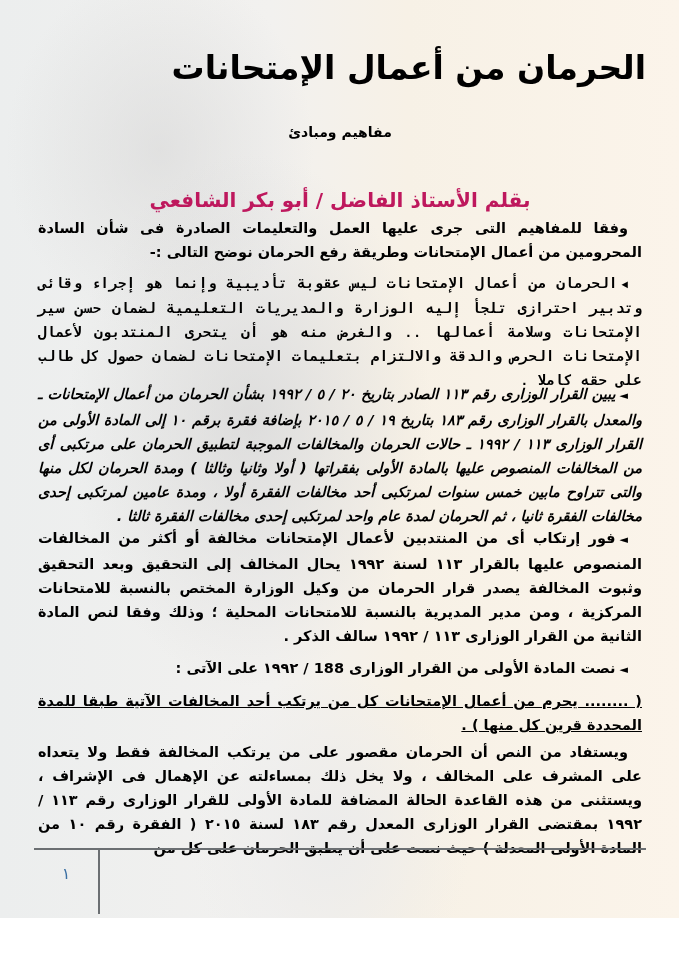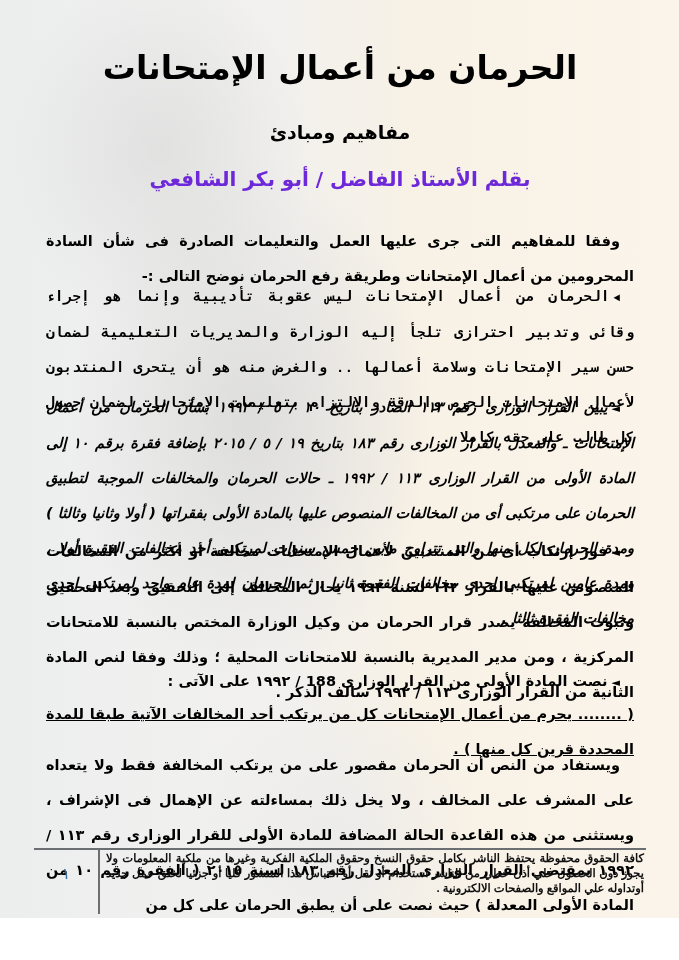--- a/index.html
+++ b/index.html
@@ -32,56 +32,56 @@
       left: 34px;
       top: 0;
       width: 612px;
       direction: rtl;
       color: #000;
     }
     .title {
       position: absolute;
       top: 46px;
       left: 0; right: 0;
-      text-align: center;
+      text-align: right;
       font-size: 33px;
       font-weight: bold;
       line-height: 44px;
       margin: 0;
     }
     .subtitle {
       position: absolute;
       top: 118px;
       left: 0; right: 0;
       text-align: center;
-      font-size: 19px;
+      font-size: 14px;
       font-weight: bold;
       line-height: 28px;
       margin: 0;
     }
     .author {
       position: absolute;
       top: 164px;
       left: 0; right: 0;
       text-align: center;
       font-size: 20px;
       font-weight: bold;
       line-height: 30px;
       color: #e0141b;
       margin: 0;
     }
     .para {
       position: absolute;
       left: 0; right: 0;
       font-size: 14.5px;
       font-weight: bold;
-      line-height: 35px;
+      line-height: 24px;
       text-align: justify;
       text-align-last: right;
-      margin: 12px;
+      margin: 4px;
     }
     .bullet-arrow {
       display: inline-block;
       font-size: 11px;
       margin-left: 4px;
     }
     #p1 { top: 212px; }
     #p2 { top: 268px; font-family: Liberation Mono, monospace; }
     #p3 { top: 378px; font-style: italic; }
     #p4 { top: 522px; }
@@ -139,35 +139,34 @@
   </style>
 </head>
 <body>
 
 <div class="page"></div>
 <div class="page-bottom"></div>
 
 <div class="doc">
   <h1 class="title">الحرمان من أعمال الإمتحانات</h1>
   <h2 class="subtitle">مفاهيم ومبادئ</h2>
-  <h3 class="author" style="color: #6d28d9;">بقلم الأستاذ الفاضل / أبو بكر الشافعي</h3>
+  <h3 class="author" style="color: #be185d; margin-top: 21px;">بقلم الأستاذ الفاضل / أبو بكر الشافعي</h3>
 
   <p class="para" id="p1"><span class="indent"></span><span>وفقا للمفاهيم التى جرى عليها العمل والتعليمات الصادرة فى شأن السادة المحرومين من أعمال الإمتحانات وطريقة رفع الحرمان نوضح التالى :-</span></p>
 
   <p class="para" id="p2"><span class="indent"></span><span class="bullet-arrow">◄</span><span>الحرمان من أعمال الإمتحانات ليس عقوبة تأديبية وإنما هو إجراء وقائى وتدبير احترازى تلجأ إليه الوزارة والمديريات التعليمية لضمان حسن سير الإمتحانات وسلامة أعمالها .. والغرض منه هو أن يتحرى المنتدبون لأعمال الإمتحانات الحرص والدقة والالتزام بتعليمات الإمتحانات لضمان حصول كل طالب على حقه كاملا .</span></p>
 
   <p class="para" id="p3"><span class="indent"></span><span class="bullet-arrow">◄</span><span>يبين القرار الوزارى رقم ١١٣ الصادر بتاريخ ٢٠ / ٥ / ١٩٩٢ بشأن الحرمان من أعمال الإمتحانات ـ والمعدل بالقرار الوزارى رقم ١٨٣ بتاريخ ١٩ / ٥ / ٢٠١٥ بإضافة فقرة برقم ١٠ إلى المادة الأولى من القرار الوزارى ١١٣ / ١٩٩٢ ـ حالات الحرمان والمخالفات الموجبة لتطبيق الحرمان على مرتكبى أى من المخالفات المنصوص عليها بالمادة الأولى بفقراتها ( أولا وثانيا وثالثا ) ومدة الحرمان لكل منها والتى تتراوح مابين خمس سنوات لمرتكبى أحد مخالفات الفقرة أولا ، ومدة عامين لمرتكبى إحدى مخالفات الفقرة ثانيا ، ثم الحرمان لمدة عام واحد لمرتكبى إحدى مخالفات الفقرة ثالثا .</span></p>
 
   <p class="para" id="p4"><span class="indent"></span><span class="bullet-arrow">◄</span><span>فور إرتكاب أى من المنتدبين لأعمال الإمتحانات مخالفة أو أكثر من المخالفات المنصوص عليها بالقرار ١١٣ لسنة ١٩٩٢ يحال المخالف إلى التحقيق وبعد التحقيق وثبوت المخالفة يصدر قرار الحرمان من وكيل الوزارة المختص بالنسبة للامتحانات المركزية ، ومن مدير المديرية بالنسبة للامتحانات المحلية ؛ وذلك وفقا لنص المادة الثانية من القرار الوزارى ١١٣ / ١٩٩٢ سالف الذكر .</span></p>
 
   <p class="para" id="p5"><span class="indent"></span><span class="bullet-arrow">◄</span><span>نصت المادة الأولى من القرار الوزارى 188 / ١٩٩٢ على الآتى :</span></p>
 
   <p class="para" id="p6"><span>( ........ يحرم من أعمال الإمتحانات كل من يرتكب أحد المخالفات الآتية طبقا للمدة المحددة قرين كل منها ) .</span></p>
 
   <p class="para" id="p7"><span class="indent"></span><span>ويستفاد من النص أن الحرمان مقصور على من يرتكب المخالفة فقط ولا يتعداه على المشرف على المخالف ، ولا يخل ذلك بمساءلته عن الإهمال فى الإشراف ، ويستثنى من هذه القاعدة الحالة المضافة للمادة الأولى للقرار الوزارى رقم ١١٣ / ١٩٩٢ بمقتضى القرار الوزارى المعدل رقم ١٨٣ لسنة ٢٠١٥ ( الفقرة رقم ١٠ من المادة الأولى المعدلة ) حيث نصت على أن يطبق الحرمان على كل من</span></p>
 </div>
 
 <div class="footer">
   <div class="footer-rule"></div>
   <div class="footer-vline"></div>
   <div class="page-number">١</div>
-  <p class="copyright">كافة الحقوق محفوظة يحتفظ الناشر بكامل حقوق النسخ وحقوق الملكية الفكرية وغيرها من ملكية المعلومات ولا يجوز دون الحصول علي أذن خطي من الناشر استخدام أو نقل أو اقتباس هذا المنشور كليا أو جزئيا لخلق عمل جديد أوتداوله علي المواقع والصفحات الالكترونية .</p>
 </div>
 
 </body></html>

